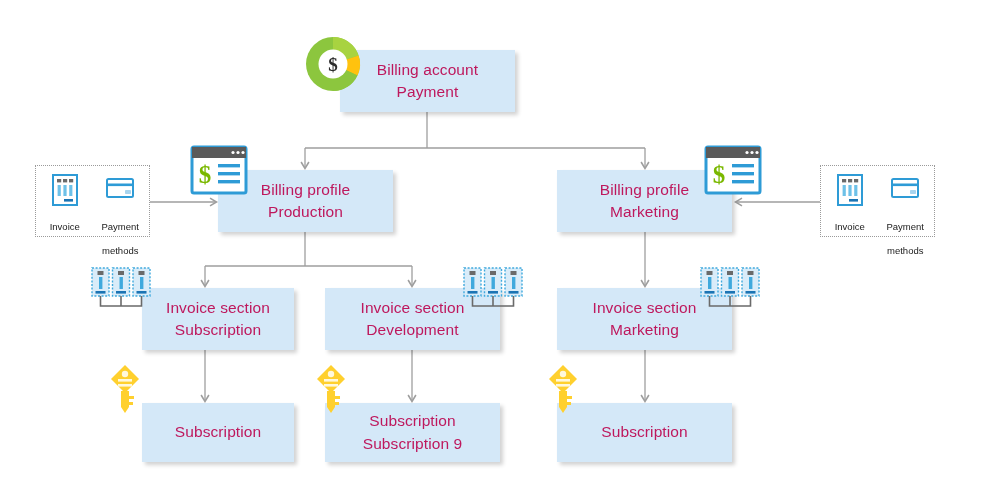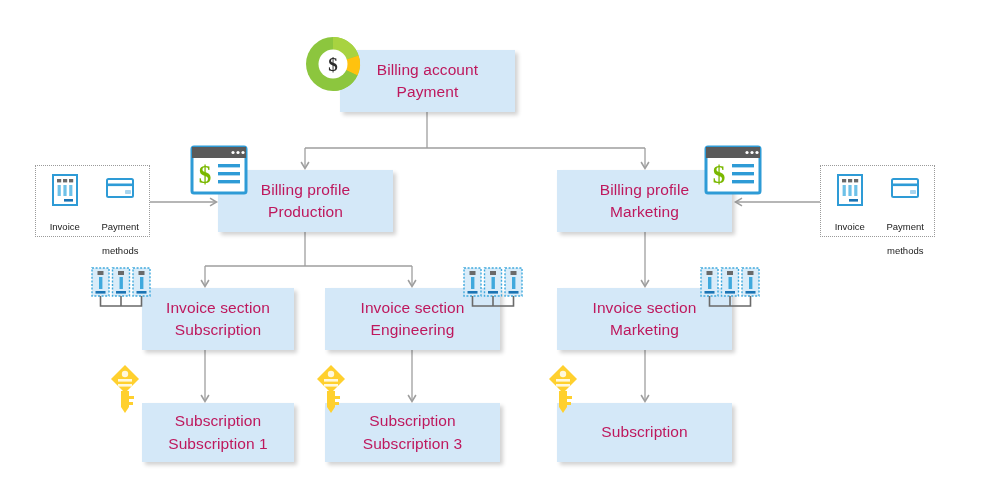--- a/index.html
+++ b/index.html
@@ -111,36 +111,35 @@
     <span class="l2">Marketing</span>
   </div>
 
   <div class="node" style="left:142px;top:288px;width:152px;height:62px;">
     <span>Invoice section</span>
     <span class="l2">Subscription</span>
   </div>
 
   <div class="node" style="left:325px;top:288px;width:175px;height:62px;">
     <span>Invoice section</span>
-    <span class="l2">Engineering</span>
+    <span class="l2">Development</span>
   </div>
 
   <div class="node" style="left:557px;top:288px;width:175px;height:62px;">
     <span>Invoice section</span>
     <span class="l2">Marketing</span>
   </div>
 
   <div class="node" style="left:142px;top:403px;width:152px;height:59px;">
     <span>Subscription</span>
-    <span class="l2">Subscription 1</span>
   </div>
 
   <div class="node" style="left:325px;top:403px;width:175px;height:59px;">
     <span>Subscription</span>
-    <span class="l2">Subscription 3</span>
+    <span class="l2">Subscription 9</span>
   </div>
 
   <div class="node" style="left:557px;top:403px;width:175px;height:59px;">
     <span>Subscription</span>
   </div>
 
   <div class="ico" style="left:302px;top:33px;width:62px;height:62px;">
     <svg width="62" height="62" viewBox="0 0 62 62">
       <circle cx="31" cy="31" r="27" fill="#8cc63e"></circle>
       <path d="M31,31 L31,4 A27,27 0 0,1 56.6,22.4 Z" fill="#a8d340"></path>

